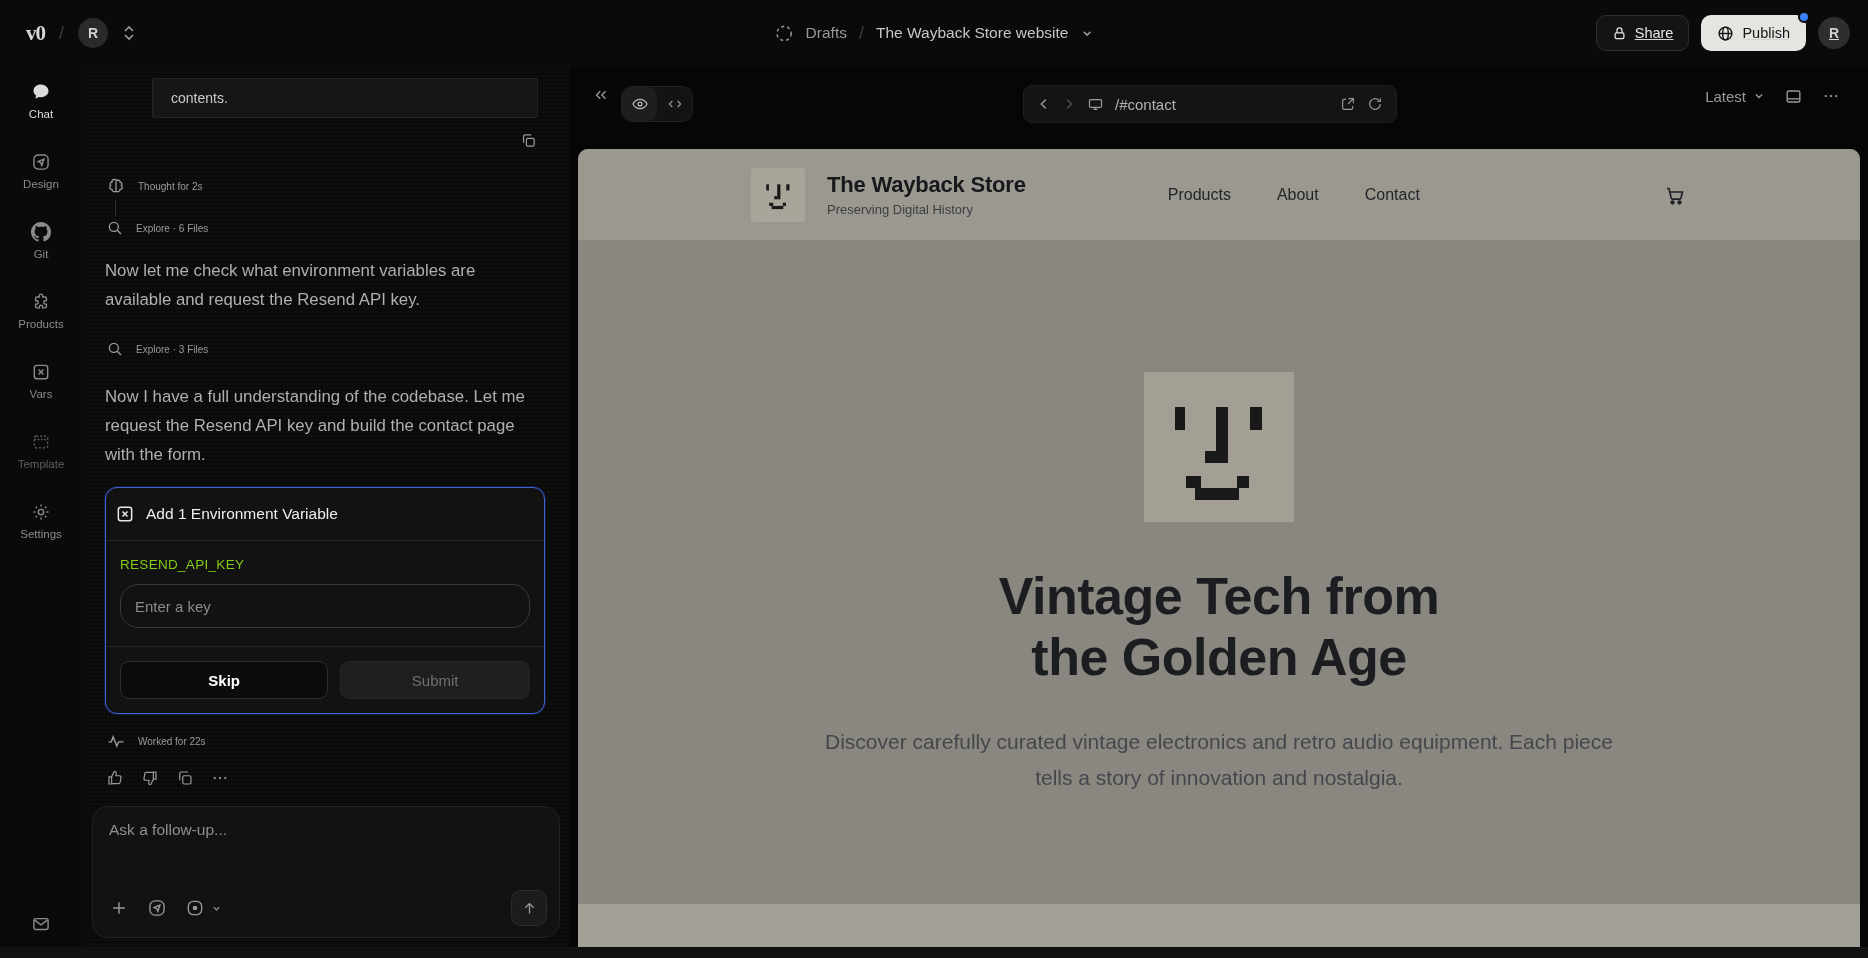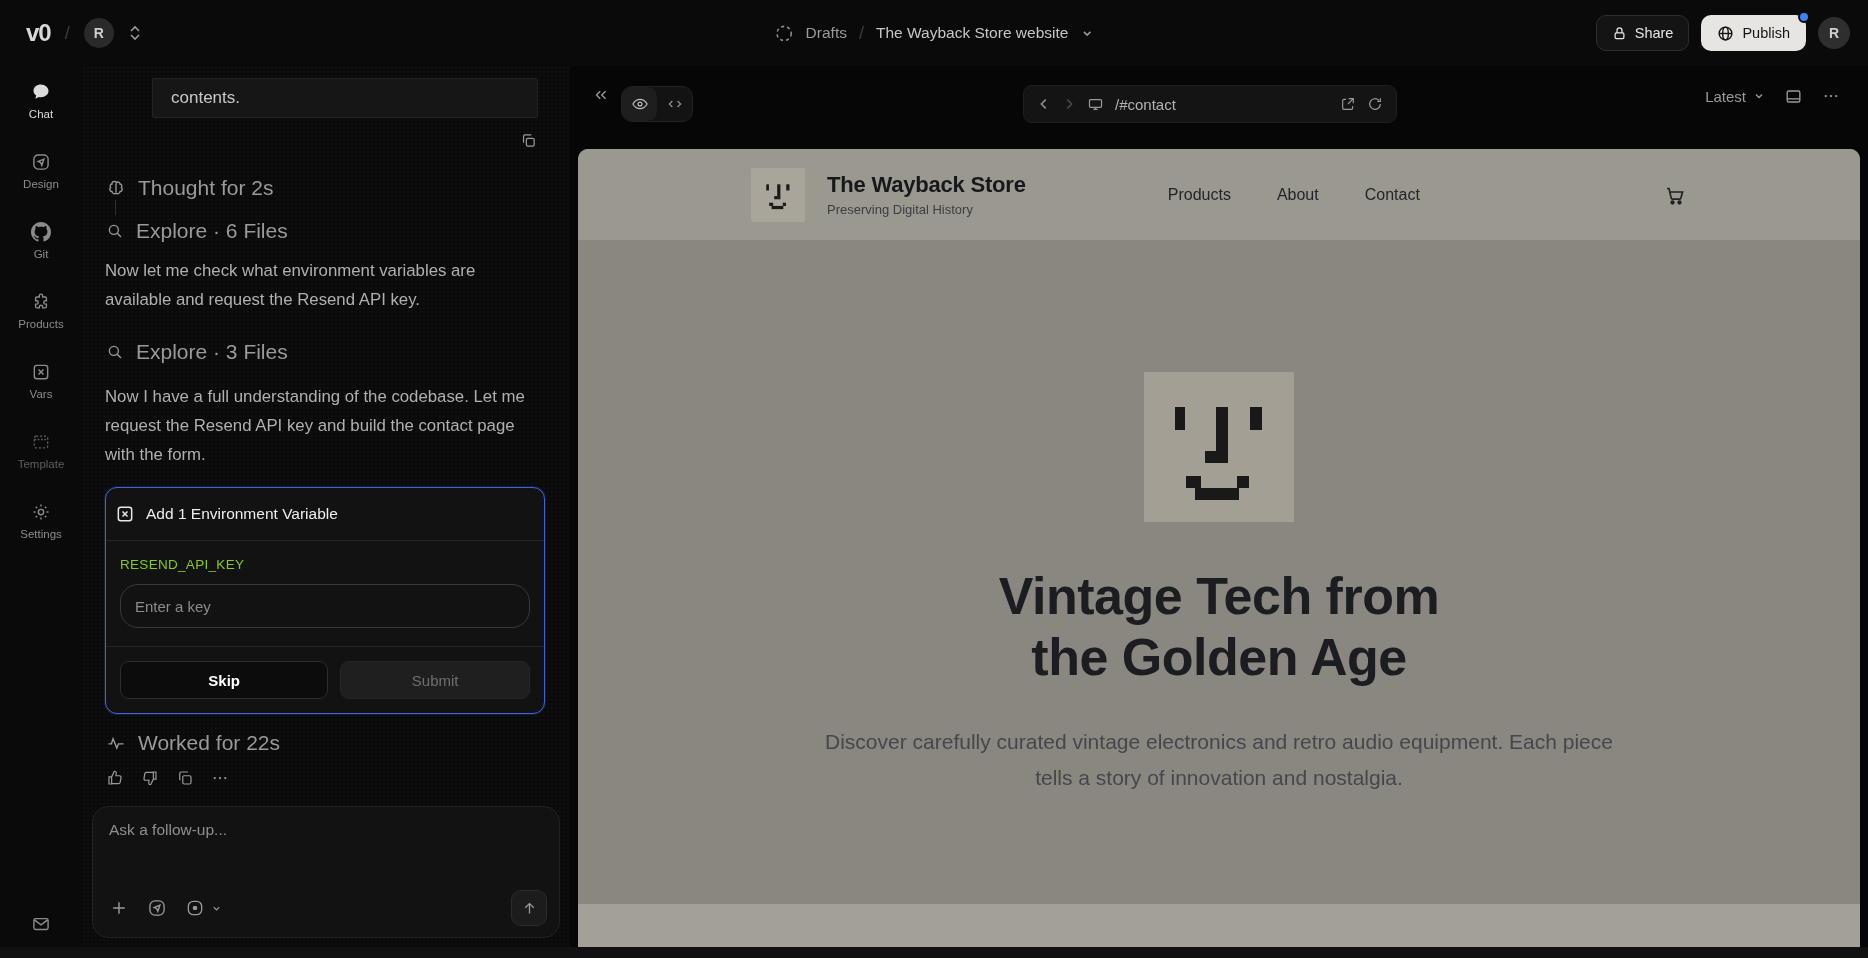--- a/index.html
+++ b/index.html
@@ -9,29 +9,29 @@
     background:#060606;
     font-family:"Liberation Sans", sans-serif;
     color:#d4d4d4;
   }
   svg { display:block; }
   .ic { flex:none; }
 
   
   .topbar { position:absolute; left:0; top:0; right:0; height:66px; background:#0a0a0a; }
   .tb-left { position:absolute; left:26px; top:0; height:66px; display:flex; align-items:center; gap:14px; }
-  .v0logo { color:#d8d8d8; font-weight:800; font-size:24px; letter-spacing:-1px; }
+  .v0logo { color:#d8d8d8; font-weight:800; font-size:21px; letter-spacing:-1px;font-family:Liberation Serif, serif; }
   .tb-sep { color:#3c3c3c; font-size:18px; }
   .avatar { width:30px; height:30px; border-radius:50%; background:#2a2a2a; color:#cfcfcf;
             display:flex; align-items:center; justify-content:center; font-size:14px; font-weight:700; }
   .tb-center { position:absolute; left:50%; top:0; height:66px; transform:translateX(-50%);
                display:flex; align-items:center; gap:12px; white-space:nowrap; }
   .crumb-drafts { color:#9a9a9a; font-size:15.5px; }
   .crumb-proj { color:#c6c6c6; font-size:15.5px; }
-  .tb-right { position:absolute; right:18px; top:0; height:66px; display:flex; align-items:center; gap:12px; }
+  .tb-right { position:absolute; right:18px; top:0; height:66px; display:flex; align-items:center; gap:12px;text-decoration:underline; }
   .btn { display:flex; align-items:center; gap:8px; height:36px; padding:0 15px;
          border-radius:10px; font-size:14.5px; font-weight:500; border:1px solid transparent; cursor:pointer; }
   .btn-share { background:#141414; border-color:#2e2e2e; color:#e6e6e6; }
   .btn-publish { position:relative; background:#e6e5e2; color:#151515; }
   .pub-badge { position:absolute; top:-5px; right:-5px; width:12px; height:12px; border-radius:50%;
                background:#3b82f6; border:2px solid #0a0a0a; }
   .avatar-r { width:32px; height:32px; background:#2e2e2e; }
 
   
   .rail { position:absolute; left:0; top:66px; width:82px; bottom:0; background:#0a0a0a; }
@@ -40,24 +40,24 @@
   .rail-item.active { color:#dcdcdc; }
   .rail-item.dim { color:#5e5e5e; }
   .rail-mail { position:absolute; bottom:24px; left:0; width:82px; display:flex; justify-content:center; color:#8b8b8b; }
 
   
   .chat { position:absolute; left:82px; top:66px; width:488px; bottom:0; background:#0a0a0a;
           background-image:radial-gradient(rgba(255,255,255,0.025) 1px, transparent 1.2px);
           background-size:4px 4px; }
   .bubble { position:absolute; left:70px; top:12px; width:386px; height:40px; background:#161616;
             border:1px solid #232323; border-radius:2px; display:flex; align-items:center;
-            padding:0 18px; color:#c9c9c9; font-size:17px; }
+            padding:0 18px; color:#c9c9c9; font-size:14px; }
   .copy-msg { position:absolute; left:438px; top:66px; color:#9a9a9a; cursor:pointer; }
   .chatrow { position:absolute; left:24px; display:flex; align-items:center; gap:12px;
-             color:#9a9a9a; font-size:21px; }
+             color:#9a9a9a; font-size:10px; }
   .connector { position:absolute; left:33px; top:134px; width:1px; height:15px; background:#2f2f2f; }
   .para { position:absolute; left:23px; width:438px; color:#aeb0b2; font-size:16.8px; line-height:29px; }
 
   
   .dialog { position:absolute; left:23px; top:421px; width:440px; background:#121212;
             border:1.5px solid #3e63dd; border-radius:12px; box-shadow:0 0 0 1px rgba(62,99,221,.2); }
   .dlg-head { display:flex; align-items:center; gap:11px; padding:16px 9px; color:#ededed;
               font-size:15.5px; font-weight:500; border-bottom:1px solid #262626; }
   .dlg-body { padding:16px 14px 18px; }
   .dlg-label { color:#84cc16; font-size:13.5px; letter-spacing:.3px; }

